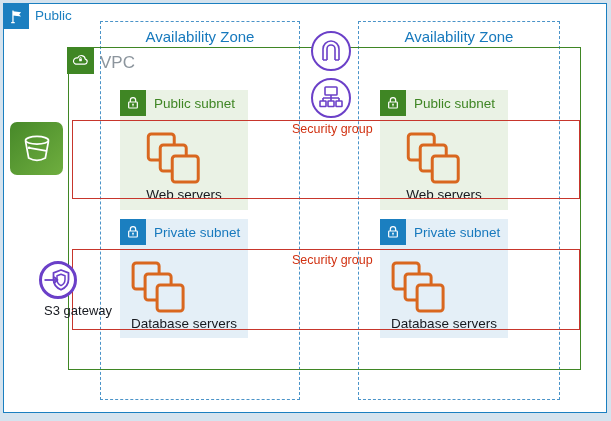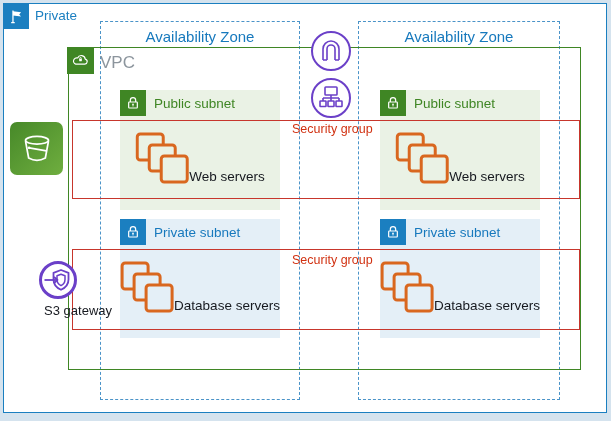--- a/index.html
+++ b/index.html
@@ -23,37 +23,37 @@
   .az{top:21px;width:200px;height:379px;border:1.6px dashed var(--az-dash)}
   .az-left{left:100px}.az-right{left:358px;width:202px}
   .az-label{width:100%;text-align:center;padding-top:6px;font-size:15px;
             color:var(--blue-text)}
 
   .vpc-box{left:68px;top:47px;width:513px;height:323px;border:1.6px solid var(--green)}
   .vpc-icon{left:67px;top:47px;width:27px;height:27px;background:var(--green);
             display:flex;align-items:center;justify-content:center}
   .vpc-label{left:100px;top:53px;font-size:17px;color:var(--gray)}
 
-  .subnet{width:160px}
+  .subnet{width:128px}
   .subnet.public{background:var(--public-fill)}
   .subnet.private{background:var(--private-fill)}
   .sub-l-pub{left:120px;top:90px;height:120px}
   .sub-l-priv{left:120px;top:219px;height:119px}
   .sub-r-pub{left:380px;top:90px;height:120px}
   .sub-r-priv{left:380px;top:219px;height:119px}
   .subnet-icon{left:0;top:0;width:26px;height:26px;display:flex;
                align-items:center;justify-content:center}
   .subnet.public .subnet-icon{background:var(--green)}
   .subnet.private .subnet-icon{background:var(--blue)}
   .subnet-label{left:34px;top:6px;font-size:13.5px;white-space:nowrap}
   .subnet.public .subnet-label{color:var(--green)}
   .subnet.private .subnet-label{color:var(--blue-text)}
 
   .servers{left:50%;transform:translateX(-50%);display:flex;
-           flex-direction:row;align-items:flex-end}
+           flex-direction:column;align-items:flex-start}
   .subnet.public .servers{top:42px}
   .subnet.private .servers{top:42px}
   .servers-label{margin-top:3px;font-size:13.5px;color:var(--dark);white-space:nowrap}
   .inst-sq{stroke:var(--orange);stroke-width:3}
   .subnet.public .inst-sq{fill:var(--public-fill)}
   .subnet.private .inst-sq{fill:var(--private-fill)}
 
   .sg{left:72px;width:508px;border:1.4px solid var(--red-border)}
   .sg-1{top:120px;height:79px}
   .sg-2{top:249px;height:81px}
@@ -220,13 +220,13 @@
   </svg>
 </div>
 <div class="abs s3-gw-label">S3 gateway</div>
 
 <div class="abs region-icon">
   <svg width="17" height="17" viewBox="0 0 24 24">
     <path d="M7 3.5 V20.5 M4.5 20.5 H9.5" stroke="#fff" stroke-width="1.8" fill="none"></path>
     <path d="M7 4.5 L18.5 6 L15.8 9 L18.5 12 L7 10.5 Z" fill="#fff"></path>
   </svg>
 </div>
-<div class="abs region-label">Private</div>
+<div class="abs region-label">Public</div>
 
 </body></html>

